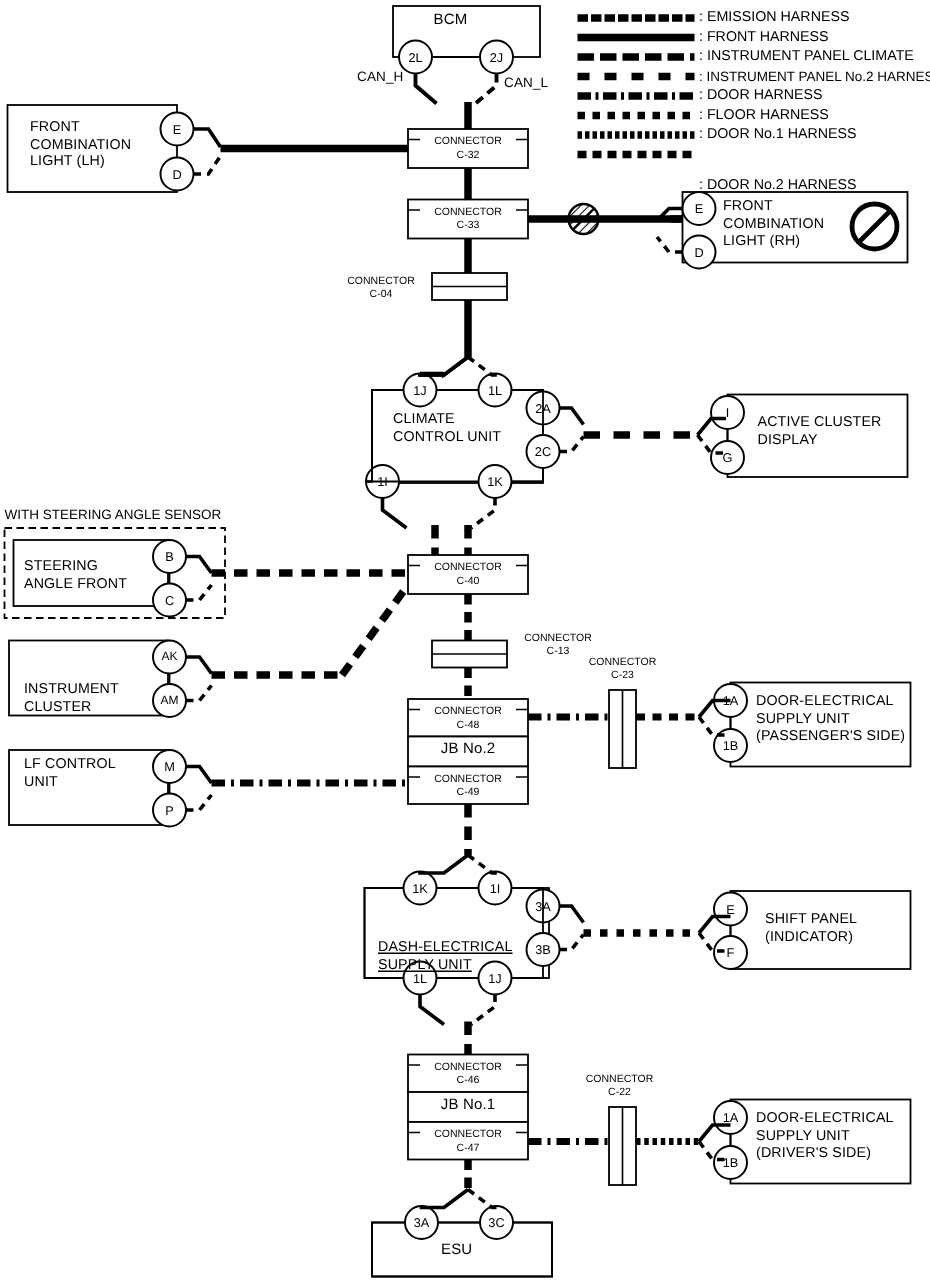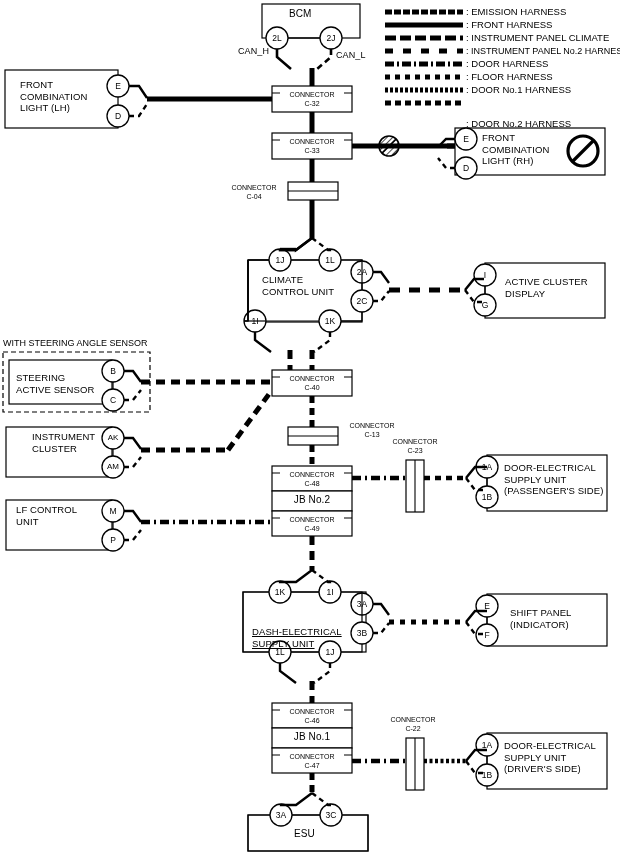--- a/index.html
+++ b/index.html
@@ -368,22 +368,22 @@
 COMBINATION
 LIGHT (LH)</div>
 <div class="lbl" style="left:482px;top:132px;">FRONT
 COMBINATION
 LIGHT (RH)</div>
 <div class="lbl" style="left:262px;top:274px;">CLIMATE
 CONTROL UNIT</div>
 <div class="lbl" style="left:505px;top:276px;">ACTIVE CLUSTER
 DISPLAY</div>
 <div class="lbl" style="left:16px;top:372px;">STEERING
-ACTIVE SENSOR</div>
-<div class="lbl" style="left:16px;top:431px;margin-left:16px;">INSTRUMENT
+ANGLE FRONT</div>
+<div class="lbl" style="left:16px;top:454px;">INSTRUMENT
 CLUSTER</div>
 <div class="lbl" style="left:16px;top:488px;margin-top:16px;">LF CONTROL
 UNIT</div>
 <div class="lbl" style="left:504px;top:462px;">DOOR-ELECTRICAL
 SUPPLY UNIT
 (PASSENGER'S SIDE)</div>
 <div class="lbl" style="left:252px;top:626px;text-decoration:underline;">DASH-ELECTRICAL
 SUPPLY UNIT</div>
 <div class="lbl" style="left:510px;top:607px;">SHIFT PANEL
 (INDICATOR)</div>

